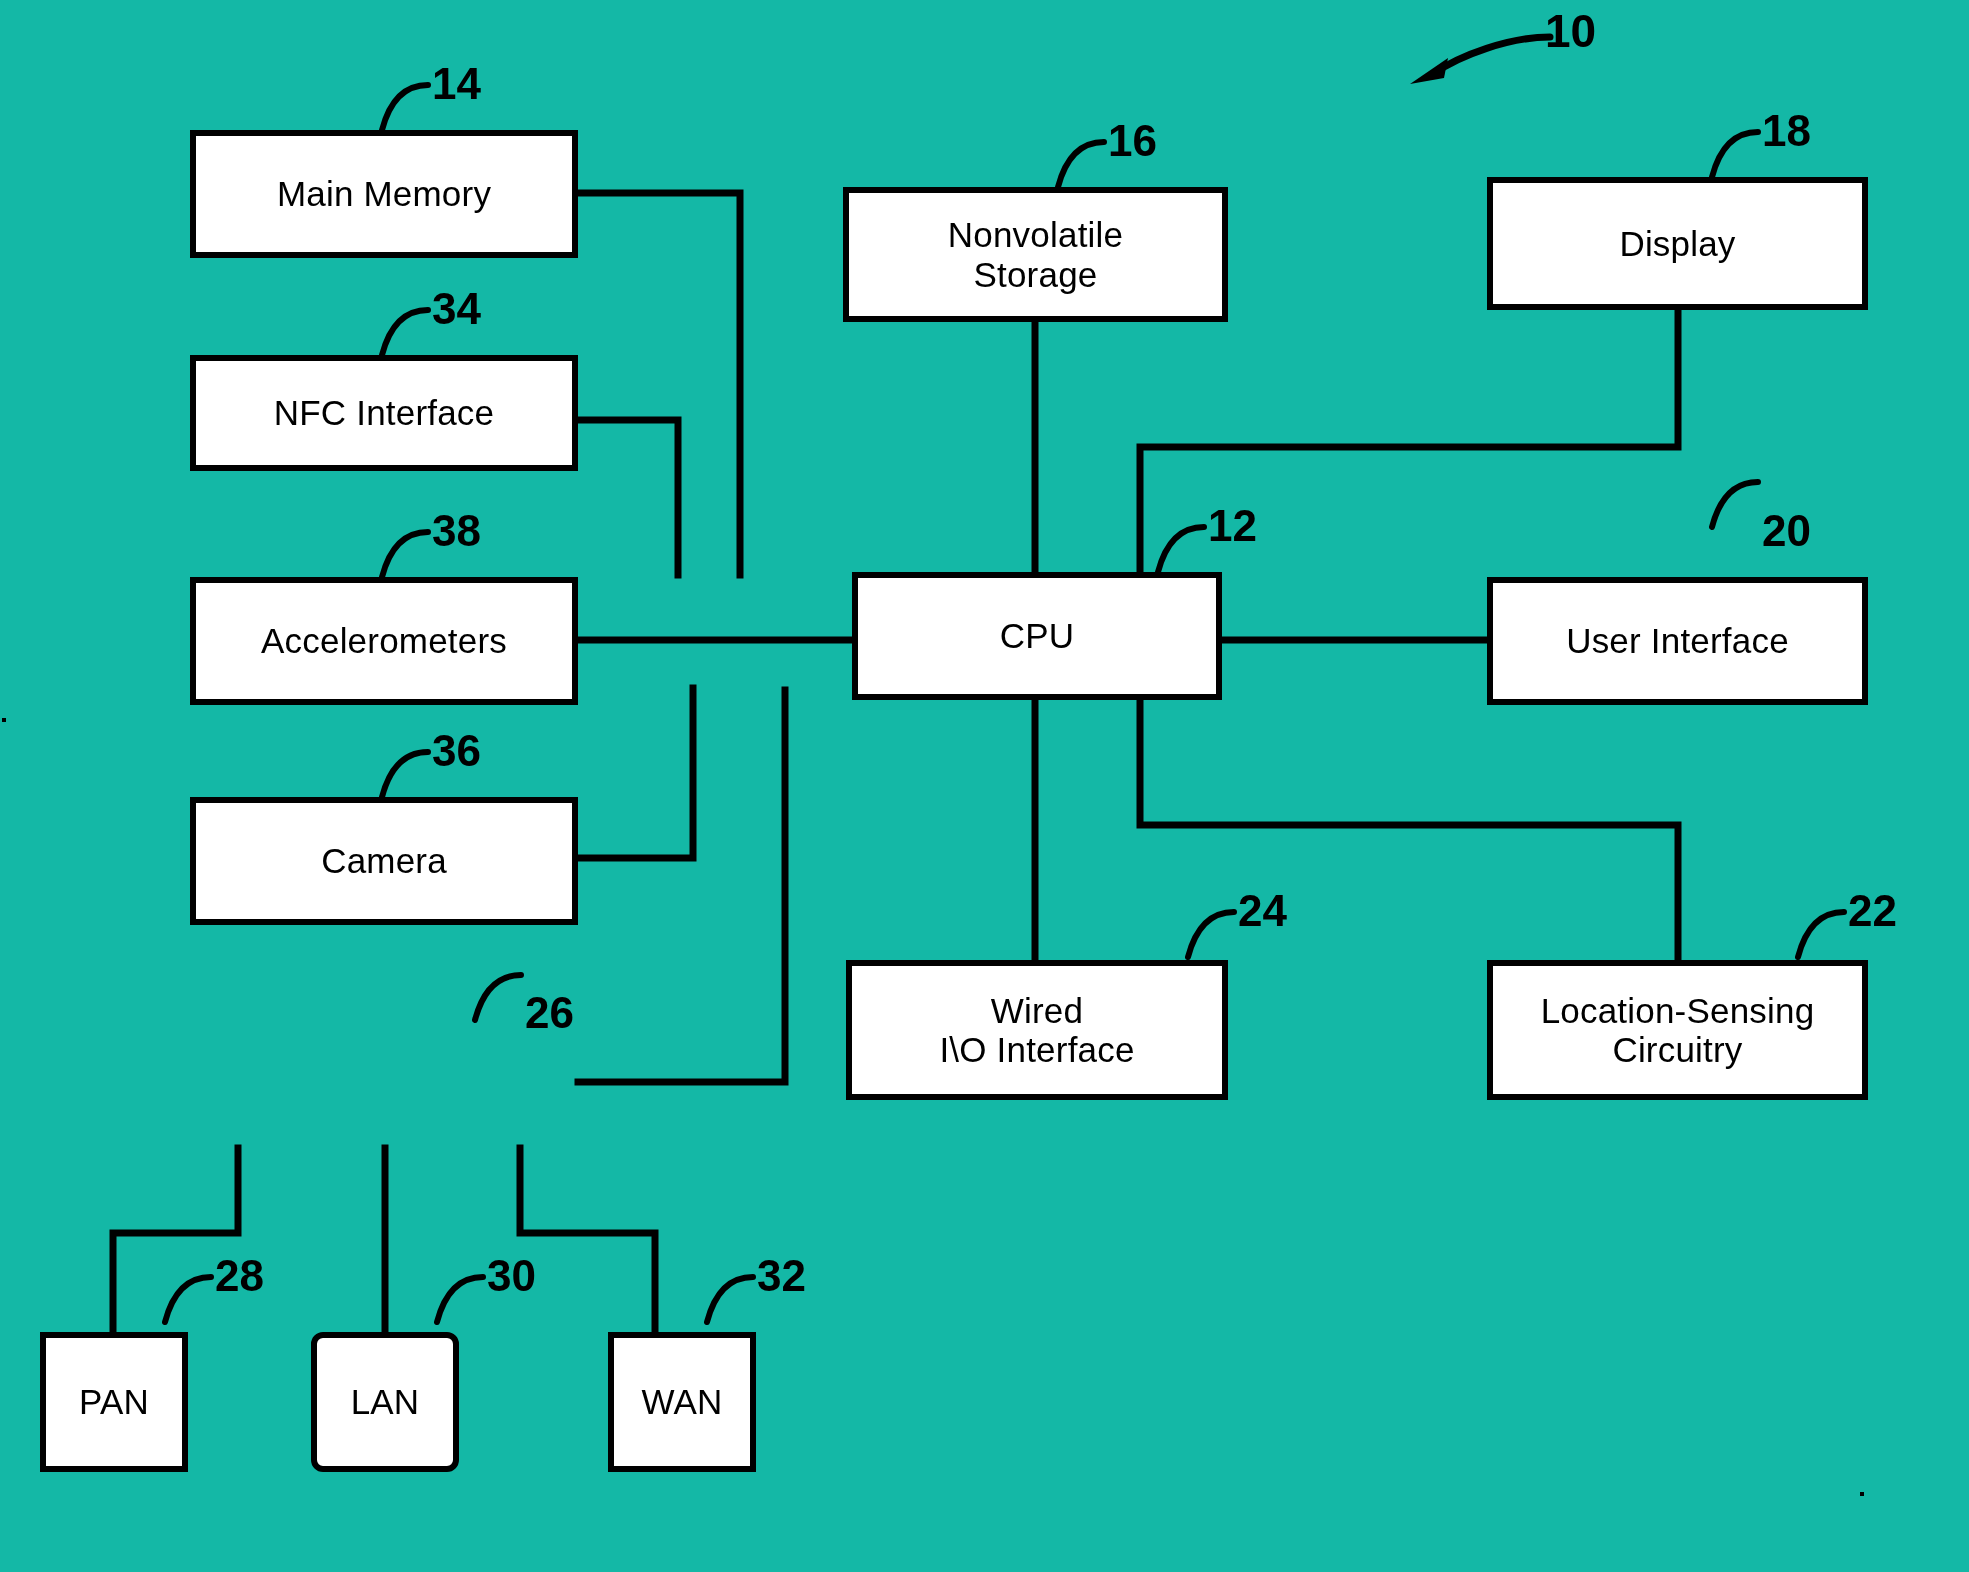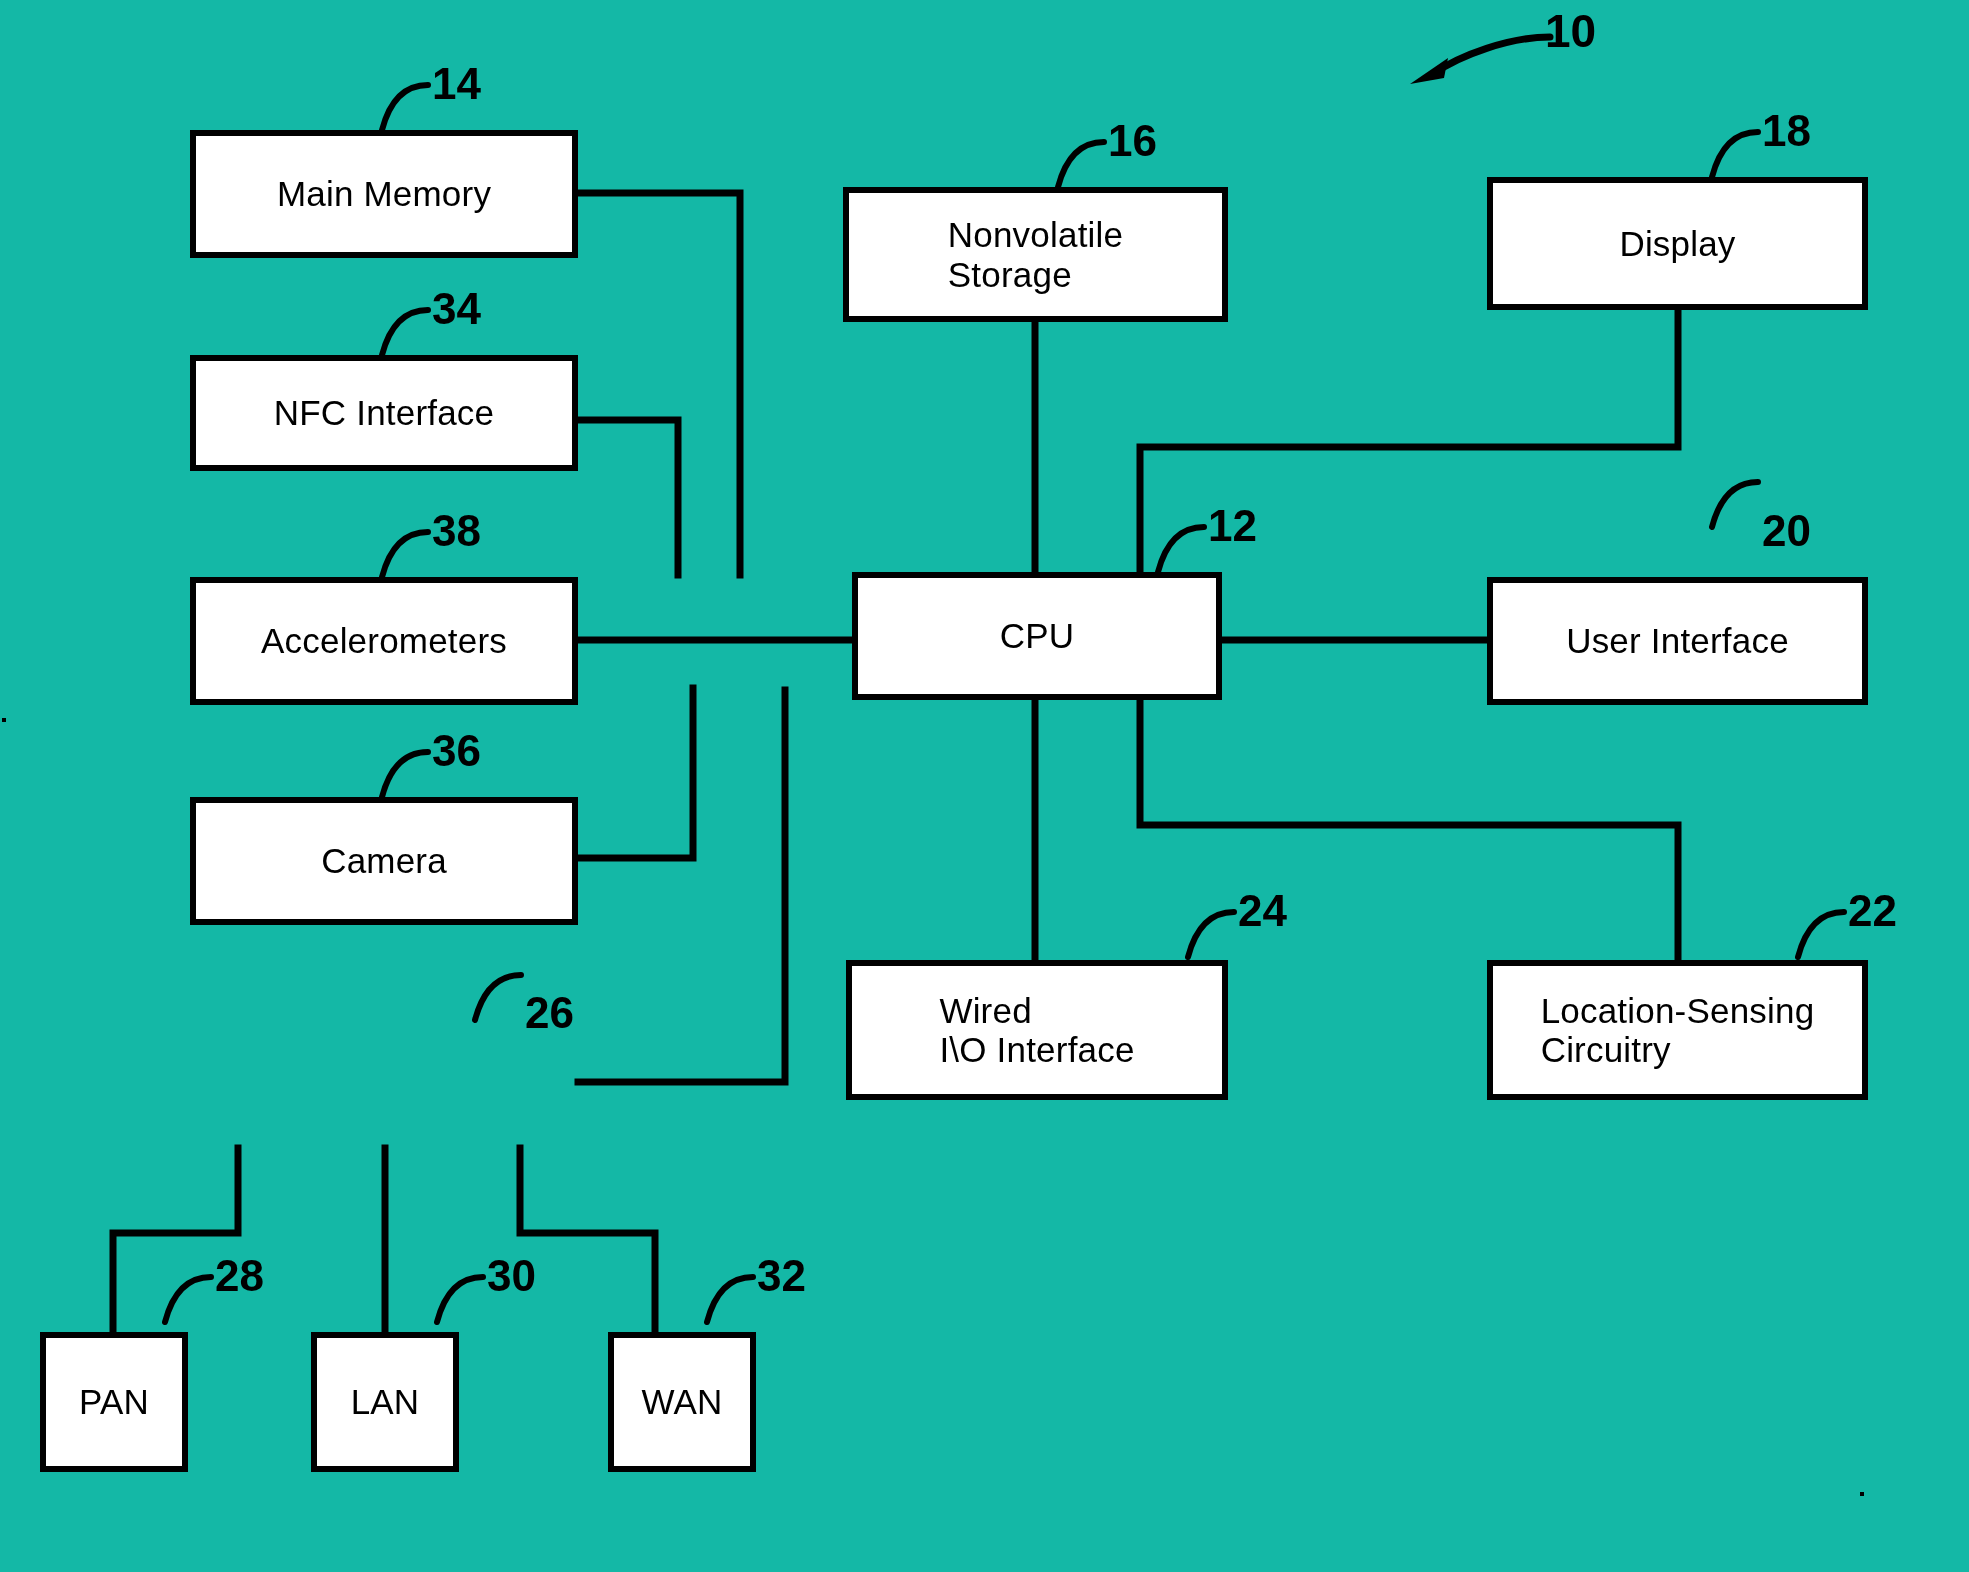--- a/index.html
+++ b/index.html
@@ -27,21 +27,21 @@
     pointer-events: none;
   }
   .node {
     position: absolute;
     box-sizing: border-box;
     border: 6px solid #000000;
     background: #ffffff;
     display: flex;
     align-items: center;
     justify-content: center;
-    text-align: left;
+    text-align: center;
     line-height: 1.12;
     color: #000000;
     font-family: "Liberation Sans", sans-serif;
     font-size: 35px;
     letter-spacing: 0.2px;
     z-index: 3;
   }
   .node .label-text {
     display: block;
     padding: 0 8px;
@@ -161,21 +161,21 @@
   </div>
   <div class="refnum" style="left:432px; top:729px;">36</div>
 
   <div class="refnum" style="left:525px; top:991px;">26</div>
 
   <div class="node" style="left:40px; top:1332px; width:148px; height:140px;">
     <span class="label-text">PAN</span>
   </div>
   <div class="refnum" style="left:215px; top:1254px;">28</div>
 
-  <div class="node" style="left:311px; top:1332px; width:148px; height:140px;">
+  <div class="node" style="left:311px; top:1332px; width:148px; height:140px;border-radius:12px;">
     <span class="label-text">LAN</span>
   </div>
   <div class="refnum" style="left:487px; top:1254px;">30</div>
 
   <div class="node" style="left:608px; top:1332px; width:148px; height:140px;">
     <span class="label-text">WAN</span>
   </div>
   <div class="refnum" style="left:757px; top:1254px;">32</div>
 
   <div class="node" style="left:843px; top:187px; width:385px; height:135px;">

